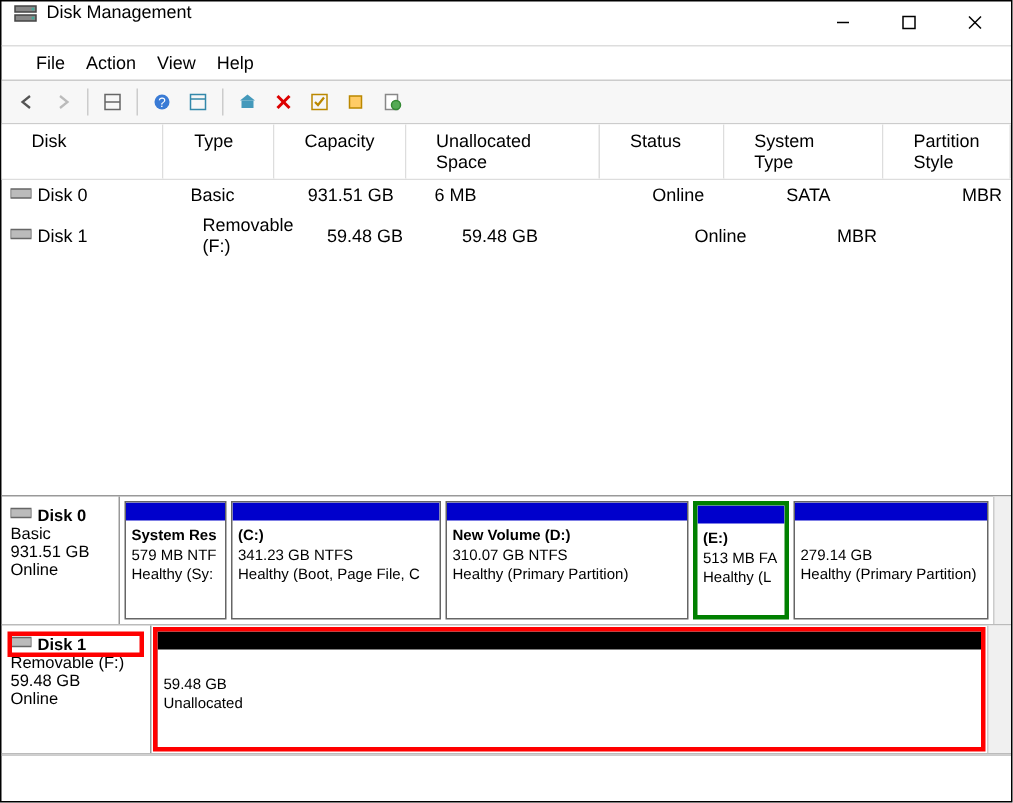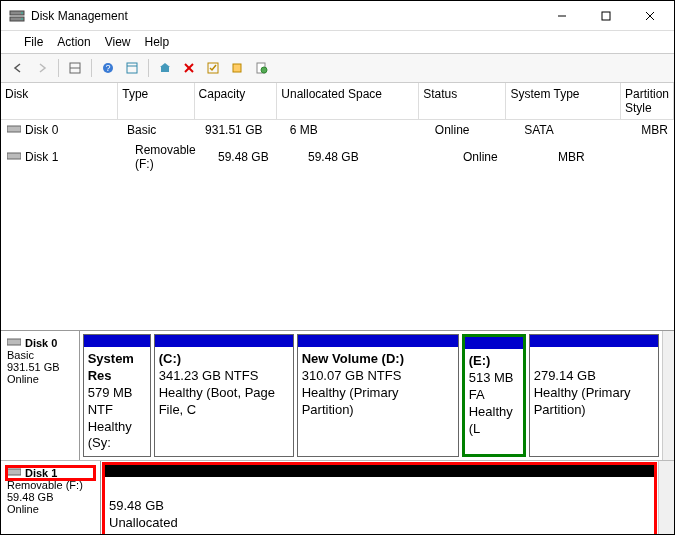--- a/index.html
+++ b/index.html
@@ -1,44 +1,44 @@
 <!DOCTYPE html>
 <html><head>
 <meta charset="utf-8">
 <style>
 * { box-sizing: border-box; margin: 0; padding: 0; }
 body { font-family: "Segoe UI", Tahoma, sans-serif; font-size: 12px; background: #fff; width: 675px; height: 535px; overflow: hidden; border: 1px solid #000; }
-.titlebar { height: 30px; display: flex; align-items: center; padding: 0 2px 0 8px; border-bottom: 1px solid #ddd; }
+.titlebar { height: 30px; display: flex; padding: 0 2px 0 8px; border-bottom: 1px solid #ddd; }
 .titlebar .icon { width: 16px; height: 16px; margin-right: 6px; display: inline-flex; }
 .titlebar .title { flex: 1; font-size: 12px; }
 .win-btns { display: flex; }
 .win-btn { width: 44px; height: 28px; display: flex; align-items: center; justify-content: center; }
 .menubar { display: flex; gap: 14px; padding: 4px 23px; border-bottom: 1px solid #ccc; }
 .menu-item { cursor: default; }
 .toolbar { display: flex; align-items: center; gap: 2px; padding: 3px 6px; border-bottom: 1px solid #ccc; background: #f7f7f7; }
 .tool-btn { width: 22px; height: 22px; display: flex; align-items: center; justify-content: center; border: 1px solid transparent; }
 .sep { width: 1px; height: 18px; background: #ccc; margin: 0 3px; }
 .list-header { display: flex; background: #fff; border-bottom: 1px solid #ddd; }
-.list-header .col { border-right: 1px solid #ddd; padding: 4px 4px; font-weight: normal; background: #fff; }
+.list-header .col { border-right: 1px solid #ddd; padding: 4px 20px; font-weight: normal; background: #fff; }
 .list-row { display: flex; padding: 2px 0; }
 .list-row .cell { padding: 1px 6px; display: flex; align-items: center; gap: 4px; }
 .col-disk { width: 128px; }
 .col-type { width: 83px; }
 .col-cap { width: 90px; }
 .col-unalloc { width: 155px; }
 .col-status { width: 95px; }
 .col-dev { width: 125px; }
 .col-part { flex: 1; }
 .list-area { height: 210px; overflow: auto; }
 .graphical { border-top: 1px solid #999; display: flex; flex-direction: column; }
 .disk-row { display: flex; border-bottom: 1px solid #bbb; min-height: 86px; }
 .disk-info { width: 100px; border-right: 1px solid #999; padding: 6px; font-size: 11px; }
 .disk-info .name { font-weight: bold; }
 .disk-vols { display: flex; flex: 1; gap: 3px; padding: 3px; position: relative; }
-.vol { border: 1px solid #666; display: flex; flex-direction: column; font-size: 13px; overflow: hidden; }
+.vol { border: 1px solid #666; display: flex; flex-direction: column; font-size: 10px; overflow: hidden; }
 .vol .stripe { height: 12px; width: 100%; }
 .vol .body { padding: 4px; flex: 1; line-height: 1.3; }
 .stripe-primary { background: #0000cc; }
 .stripe-unalloc { background: #000; }
 .legend { display: flex; gap: 14px; padding: 6px 8px; align-items: center; font-size: 11px; border-top: 1px solid #ccc; }
 .highlight-red { outline: 3px solid #ff0000; outline-offset: -1px; }
 .highlight-green { border: 3px solid #008000 !important; }
 .scroll-hint { width: 16px; background: #f0f0f0; border-left: 1px solid #ccc; }
 </style>
 </head>

